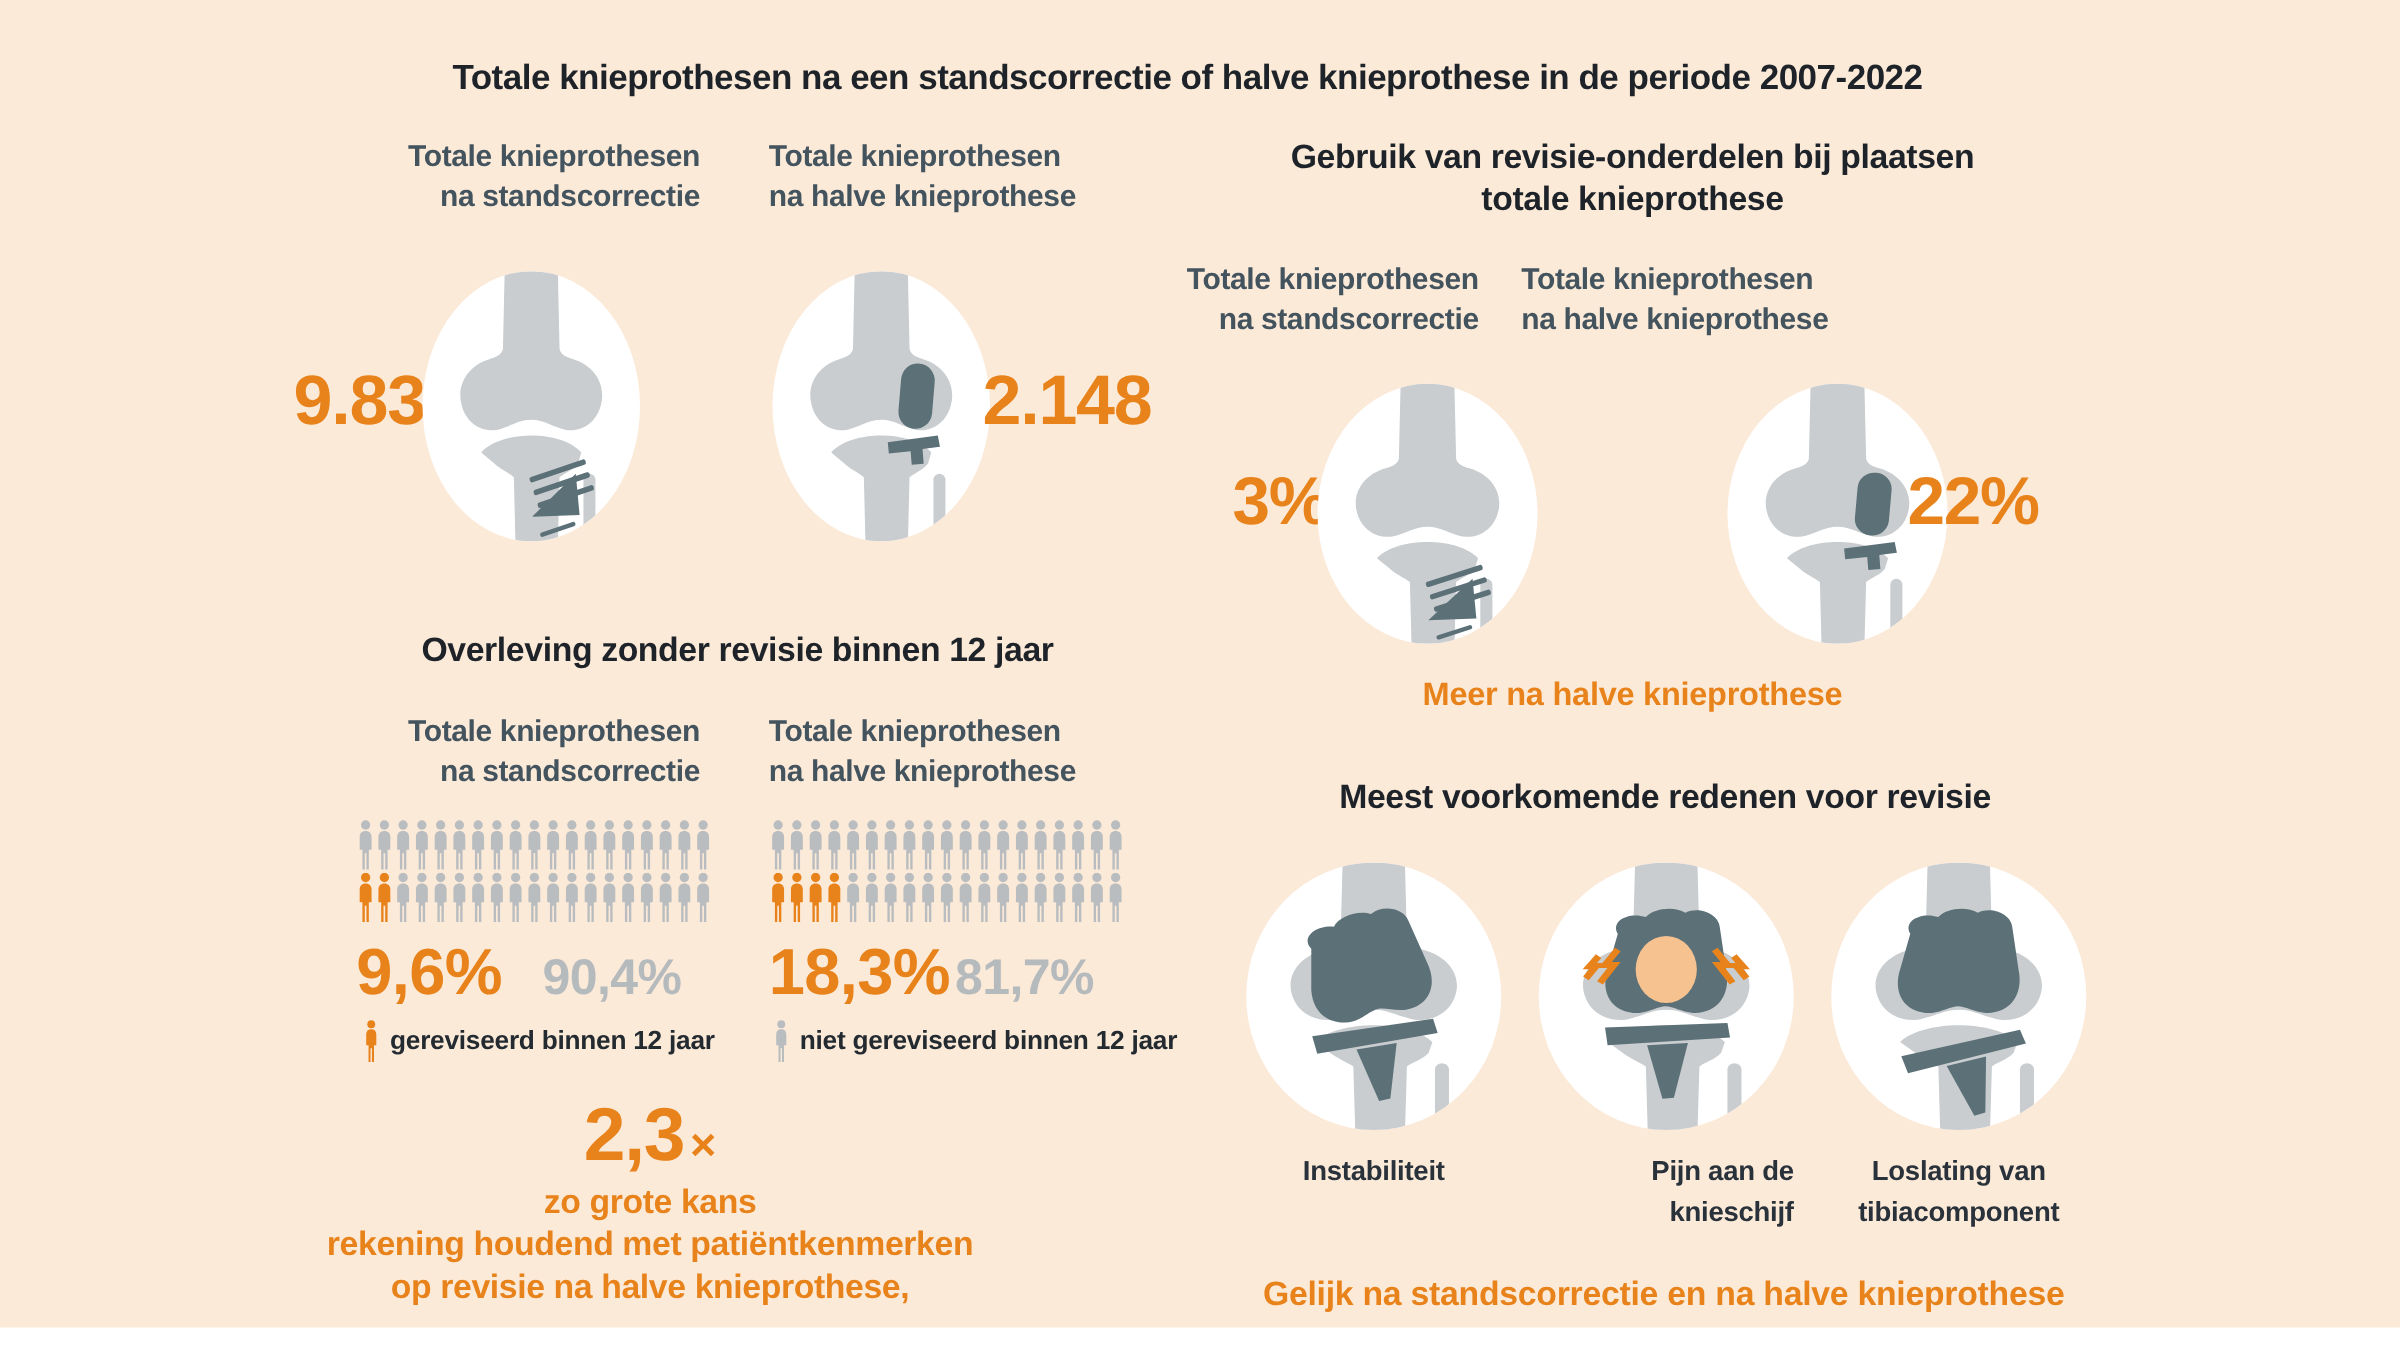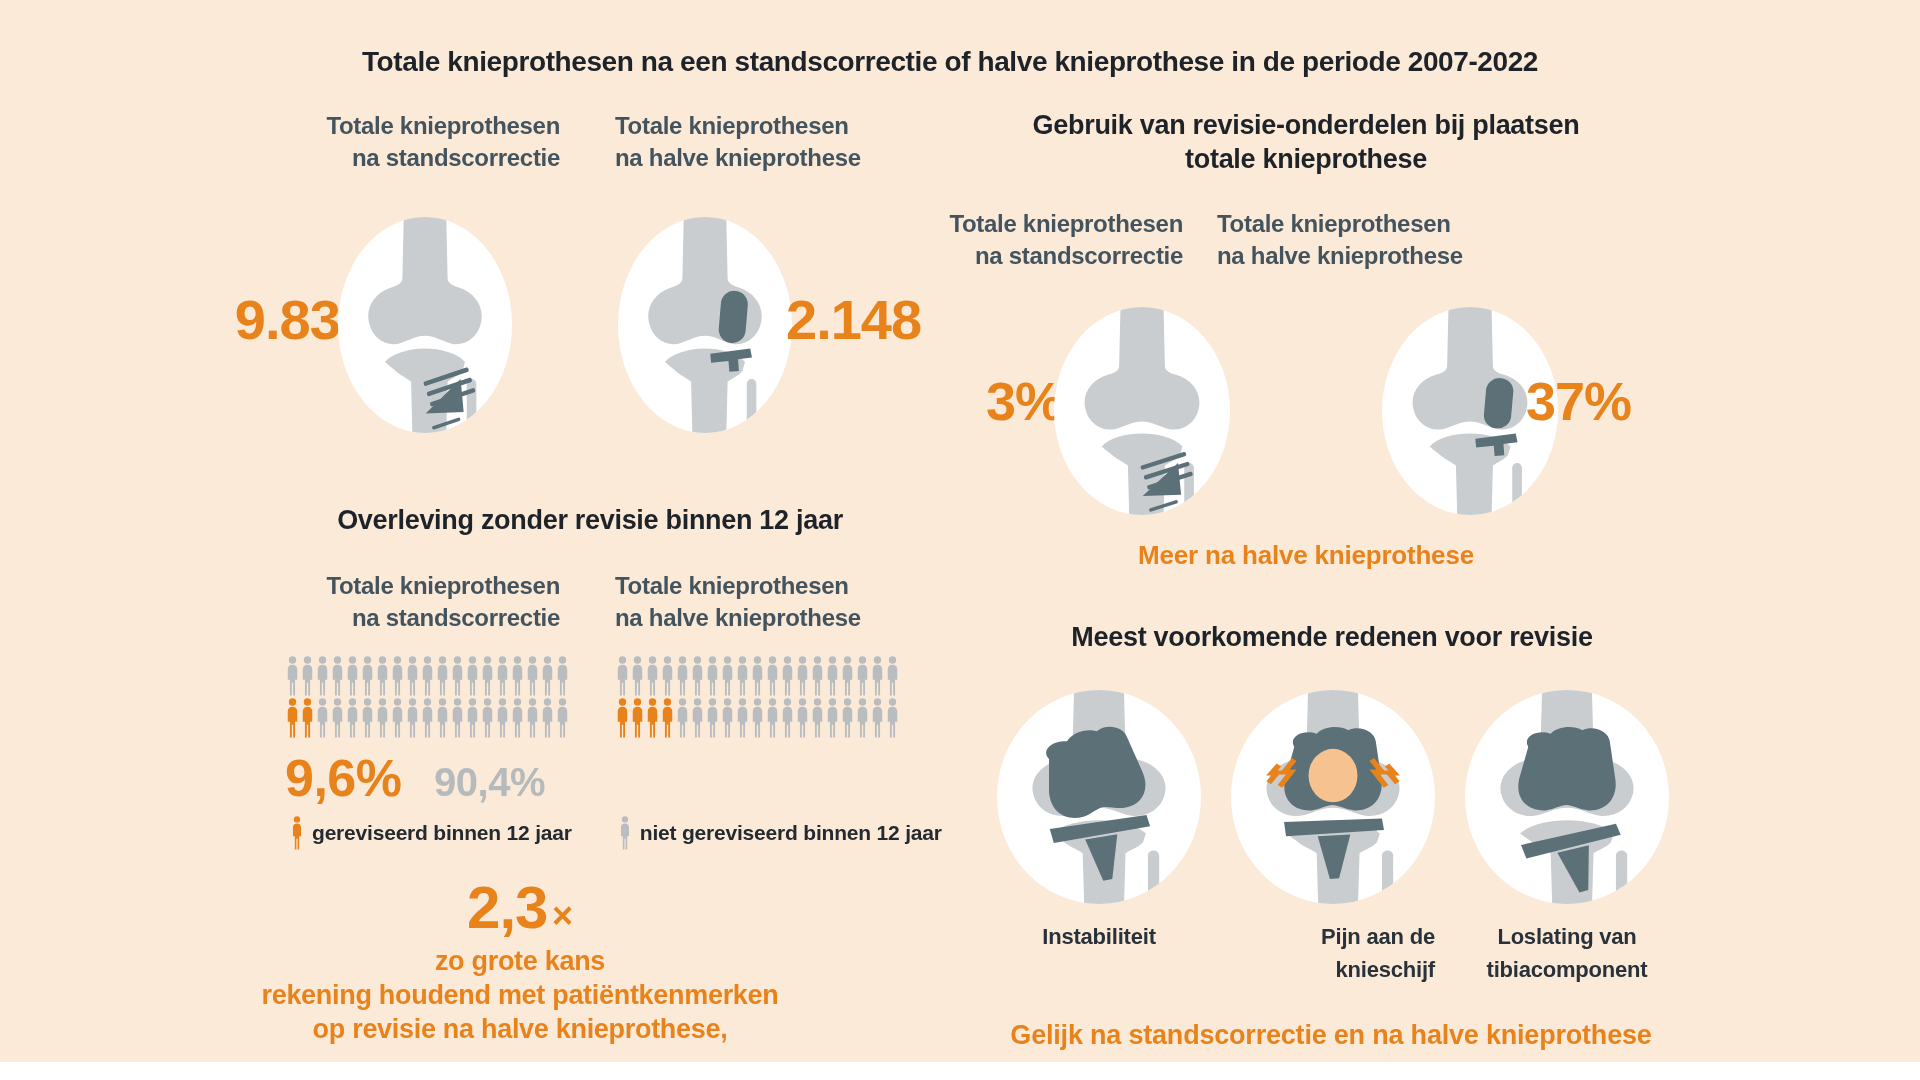--- a/index.html
+++ b/index.html
@@ -138,21 +138,21 @@
   </div>
 
   <div class="circ" style="left:1382px;top:307px;width:176px;height:208px;">
     <svg viewBox="0 0 200 240" preserveAspectRatio="none">
       <use href="#bones"></use>
       <rect class="implant" x="117" y="82" width="31" height="58" rx="15" transform="rotate(5 132 111)"></rect>
       <path class="implant" d="M106,152 L152,146 L154,156 L138,158 L139,171 L128,172 L127,160 L107,162 Z"></path>
     </svg>
   </div>
 
-  <div class="abs big-num" style="left:1526px;top:370px;width:180px;font-size:54px;">37%</div>
+  <div class="abs big-num" style="left:1526px;top:370px;width:180px;font-size:54px;">22%</div>
 
   <div class="abs ctr orange-note" style="left:956px;top:540px;width:700px;">Meer na halve knieprothese</div>
 
   <div class="abs ctr sec-title" style="left:250px;top:503px;width:680px;">Overleving zonder revisie binnen 12 jaar</div>
 
   <div class="abs rgt col-header" style="left:200px;top:570px;width:360px;">
     <div>Totale knieprothesen</div>
     <div>na standscorrectie</div>
   </div>
   <div class="abs col-header" style="left:615px;top:570px;width:360px;">
@@ -397,20 +397,24 @@
         </svg>
         <svg viewBox="0 0 15 42" class="person gray">
           <use href="#person"></use>
         </svg>
       </div>
     </div>
 
   <div class="pct-row" style="left:285px;top:748px;width:260px;">
     <span class="pct-orange">9,6%</span>
     <span class="pct-gray">90,4%</span>
+  </div>
+  <div class="pct-row" style="left:615px;top:748px;width:260px;">
+    <span class="pct-orange">18,3%</span>
+    <span class="pct-gray">81,7%</span>
   </div>
 
   <div class="legend" style="left:290px;top:816px;">
     <svg class="legend-person orange" viewBox="0 0 15 42">
         <use href="#person"></use>
       </svg>
     <span class="legend-text">gereviseerd binnen 12 jaar</span>
     <span style="width:30px;"></span>
     <svg class="legend-person gray" viewBox="0 0 15 42">
         <use href="#person"></use>

